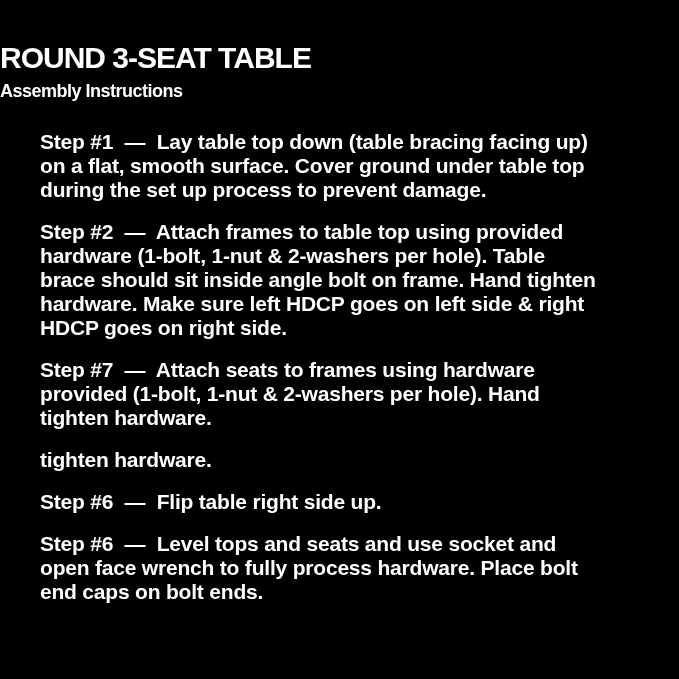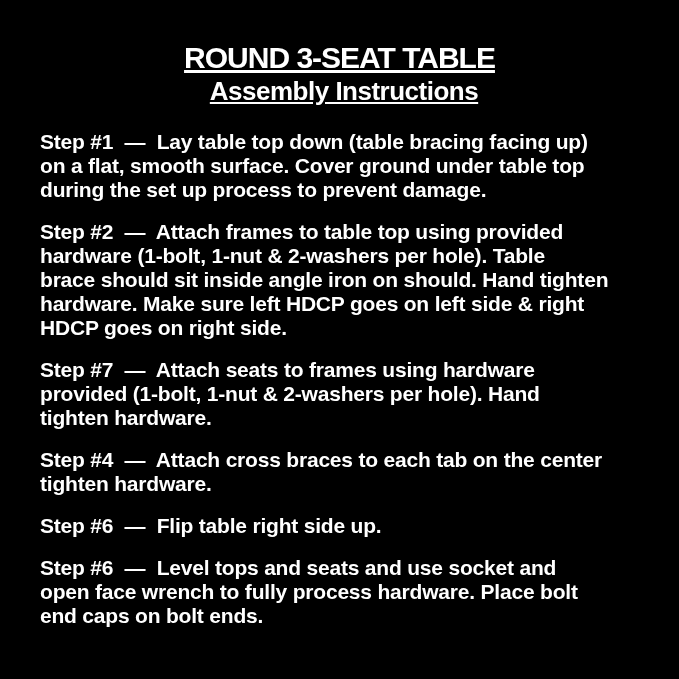--- a/index.html
+++ b/index.html
@@ -13,35 +13,32 @@
     height: 679px;
     background: #000000;
     color: #ffffff;
     font-family: "Liberation Sans", "DejaVu Sans", sans-serif;
     font-weight: 700;
     overflow: hidden;
     box-sizing: border-box;
     padding-top: 40px;
   }
   .header {
-    text-align: center;
-    text-decoration: underline;
   }
   .title {
     font-size: 30px;
     line-height: 36px;
     letter-spacing: -1px;
     white-space: pre;
   }
   .subtitle {
-    font-size: 26px;
+    font-size: 18px;
     line-height: 30px;
     letter-spacing: -0.5px;
     white-space: pre;
-    margin-left: 9px;
   }
   .instructions {
     margin-top: 24px;
     padding-left: 40px;
     padding-right: 16px;
     font-size: 21px;
     line-height: 24px;
     letter-spacing: -0.2px;
   }
   .step {
@@ -68,33 +65,32 @@
 
     <div class="step">
       <div class="line">Step #1  —  Lay table top down (table bracing facing up)</div>
       <div class="line">on a flat, smooth surface. Cover ground under table top</div>
       <div class="line">during the set up process to prevent damage.</div>
     </div>
 
     <div class="step">
       <div class="line">Step #2  —  Attach frames to table top using provided</div>
       <div class="line">hardware (1-bolt, 1-nut &amp; 2-washers per hole). Table</div>
-      <div class="line">brace should sit inside angle iron on should. Hand tighten</div>
+      <div class="line">brace should sit inside angle bolt on frame. Hand tighten</div>
       <div class="line">hardware. Make sure left HDCP goes on left side &amp; right</div>
       <div class="line">HDCP goes on right side.</div>
     </div>
 
     <div class="step">
       <div class="line">Step #7  —  Attach seats to frames using hardware</div>
       <div class="line">provided (1-bolt, 1-nut &amp; 2-washers per hole). Hand</div>
       <div class="line">tighten hardware.</div>
     </div>
 
     <div class="step">
-      <div class="line">Step #4  —  Attach cross braces to each tab on the center</div>
       <div class="line">tighten hardware.</div>
     </div>
 
     <div class="step">
       <div class="line">Step #6  —  Flip table right side up.</div>
     </div>
 
     <div class="step">
       <div class="line">Step #6  —  Level tops and seats and use socket and</div>
       <div class="line">open face wrench to fully process hardware. Place bolt</div>

